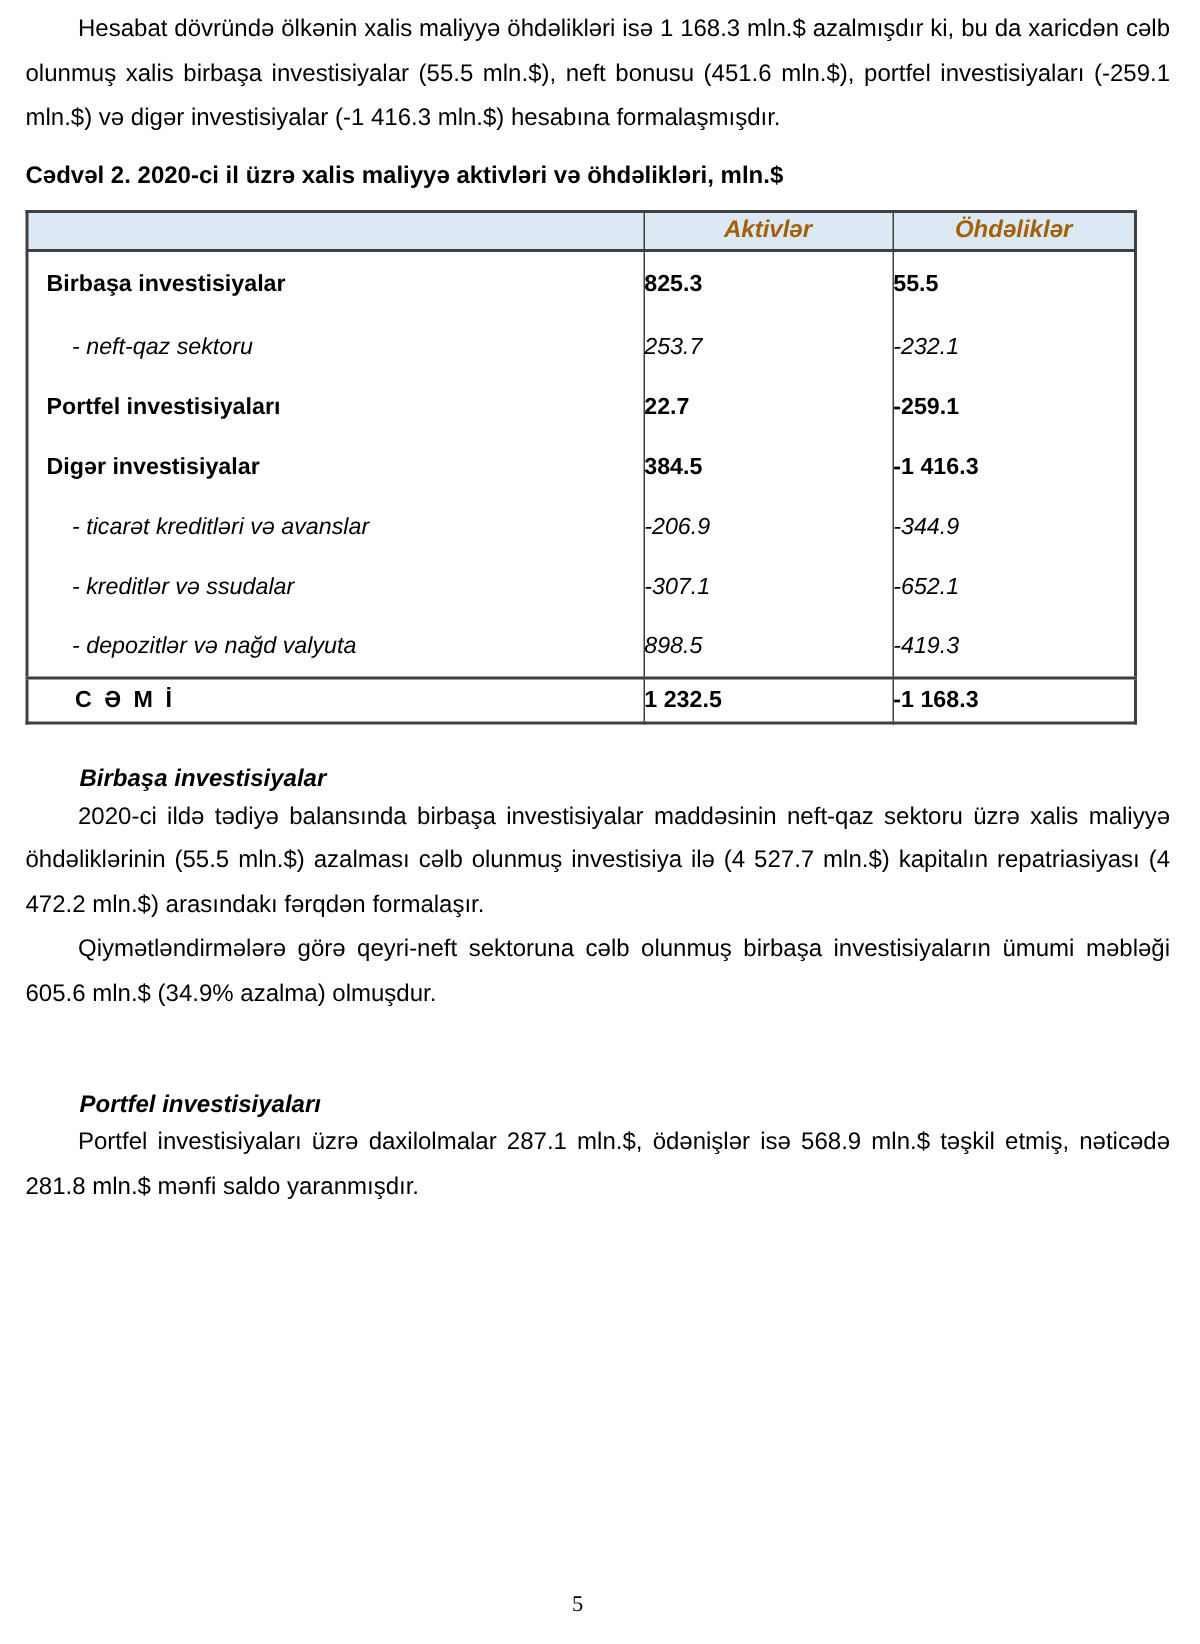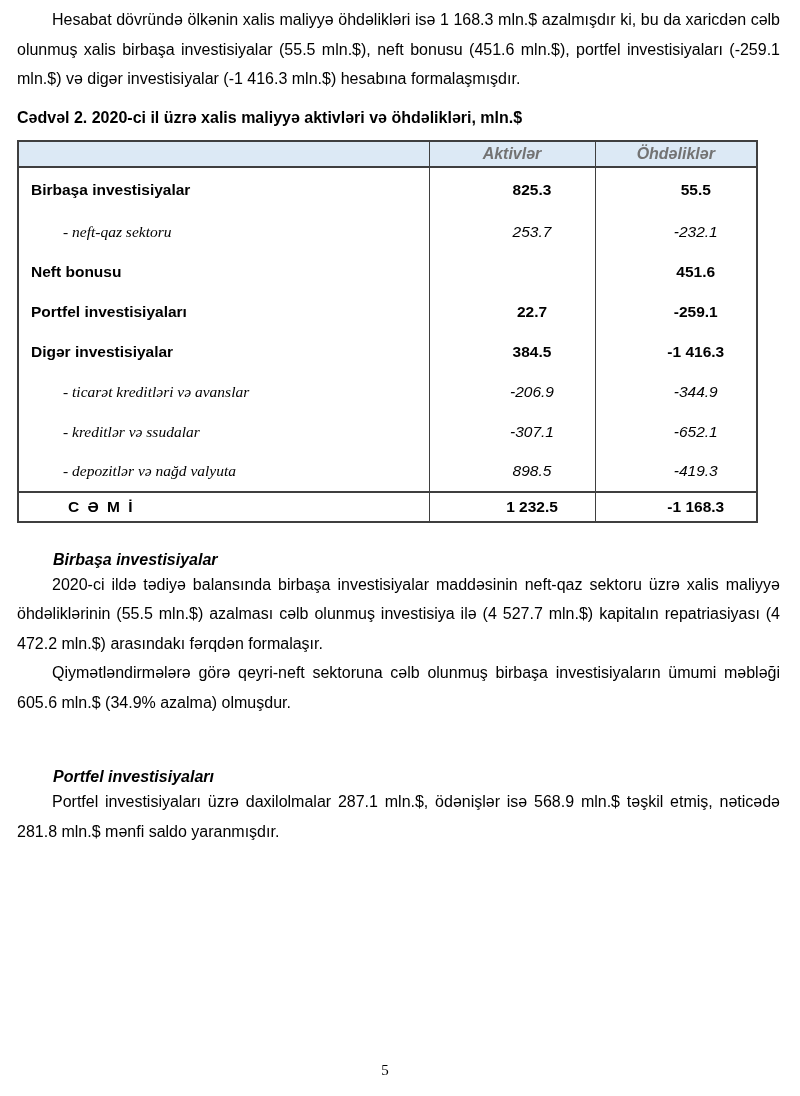--- a/index.html
+++ b/index.html
@@ -43,40 +43,40 @@
   .fin-table th, .fin-table td {
     border-left: 1.5px solid #3f3f3f;
     border-right: 1.5px solid #3f3f3f;
     padding: 0;
     vertical-align: middle;
     font-size: 15.5px;
   }
   .fin-table thead th {
     height: 26px;
     background: #dce9f5;
-    color: #737373;
+    color: #a16207;
     font-weight: bold;
     font-style: italic;
     font-size: 16px;
     text-align: center;
     border-bottom: 2px solid #3f3f3f;
   }
   .fin-table tbody tr { height: 40px; }
   .fin-table tbody tr.first-row { height: 45px; }
   .fin-table td.lbl { text-align: left; padding-left: 12px; }
   .fin-table tr.row-main { font-weight: bold; }
   .fin-table tr.row-sub { font-style: italic; }
-  .fin-table tr.row-sub td.lbl { padding-left: 44px; font-family: Liberation Serif, serif; }
-  .fin-table td.num { text-align: center; padding-left: 40px; }
+  .fin-table tr.row-sub td.lbl { padding-left: 29px; }
+  .fin-table td.num { text-align: left; }
   .fin-table tr.row-total {
     height: 30px;
     font-weight: bold;
     border-top: 2px solid #3f3f3f;
   }
-  .fin-table tr.row-total td.lbl { padding-left: 49px; letter-spacing: 2px; }
+  .fin-table tr.row-total td.lbl { padding-left: 31px; letter-spacing: 2px; }
   .section-heading {
     margin: 0;
     font-size: 16px;
     font-weight: bold;
     font-style: italic;
     line-height: 20px;
     padding-left: 36px;
   }
   .sh-1 { margin-top: 27px; }
   .sh-2 { margin-top: 50px; }
@@ -118,25 +118,20 @@
         <td class="lbl">Birbaşa investisiyalar</td>
         <td class="num">825.3</td>
         <td class="num">55.5</td>
       </tr>
       <tr class="row-sub">
         <td class="lbl">- neft-qaz sektoru</td>
         <td class="num">253.7</td>
         <td class="num">-232.1</td>
       </tr>
       <tr class="row-main">
-        <td class="lbl">Neft bonusu</td>
-        <td class="num"></td>
-        <td class="num">451.6</td>
-      </tr>
-      <tr class="row-main">
         <td class="lbl">Portfel investisiyaları</td>
         <td class="num">22.7</td>
         <td class="num">-259.1</td>
       </tr>
       <tr class="row-main">
         <td class="lbl">Digər investisiyalar</td>
         <td class="num">384.5</td>
         <td class="num">-1 416.3</td>
       </tr>
       <tr class="row-sub">

